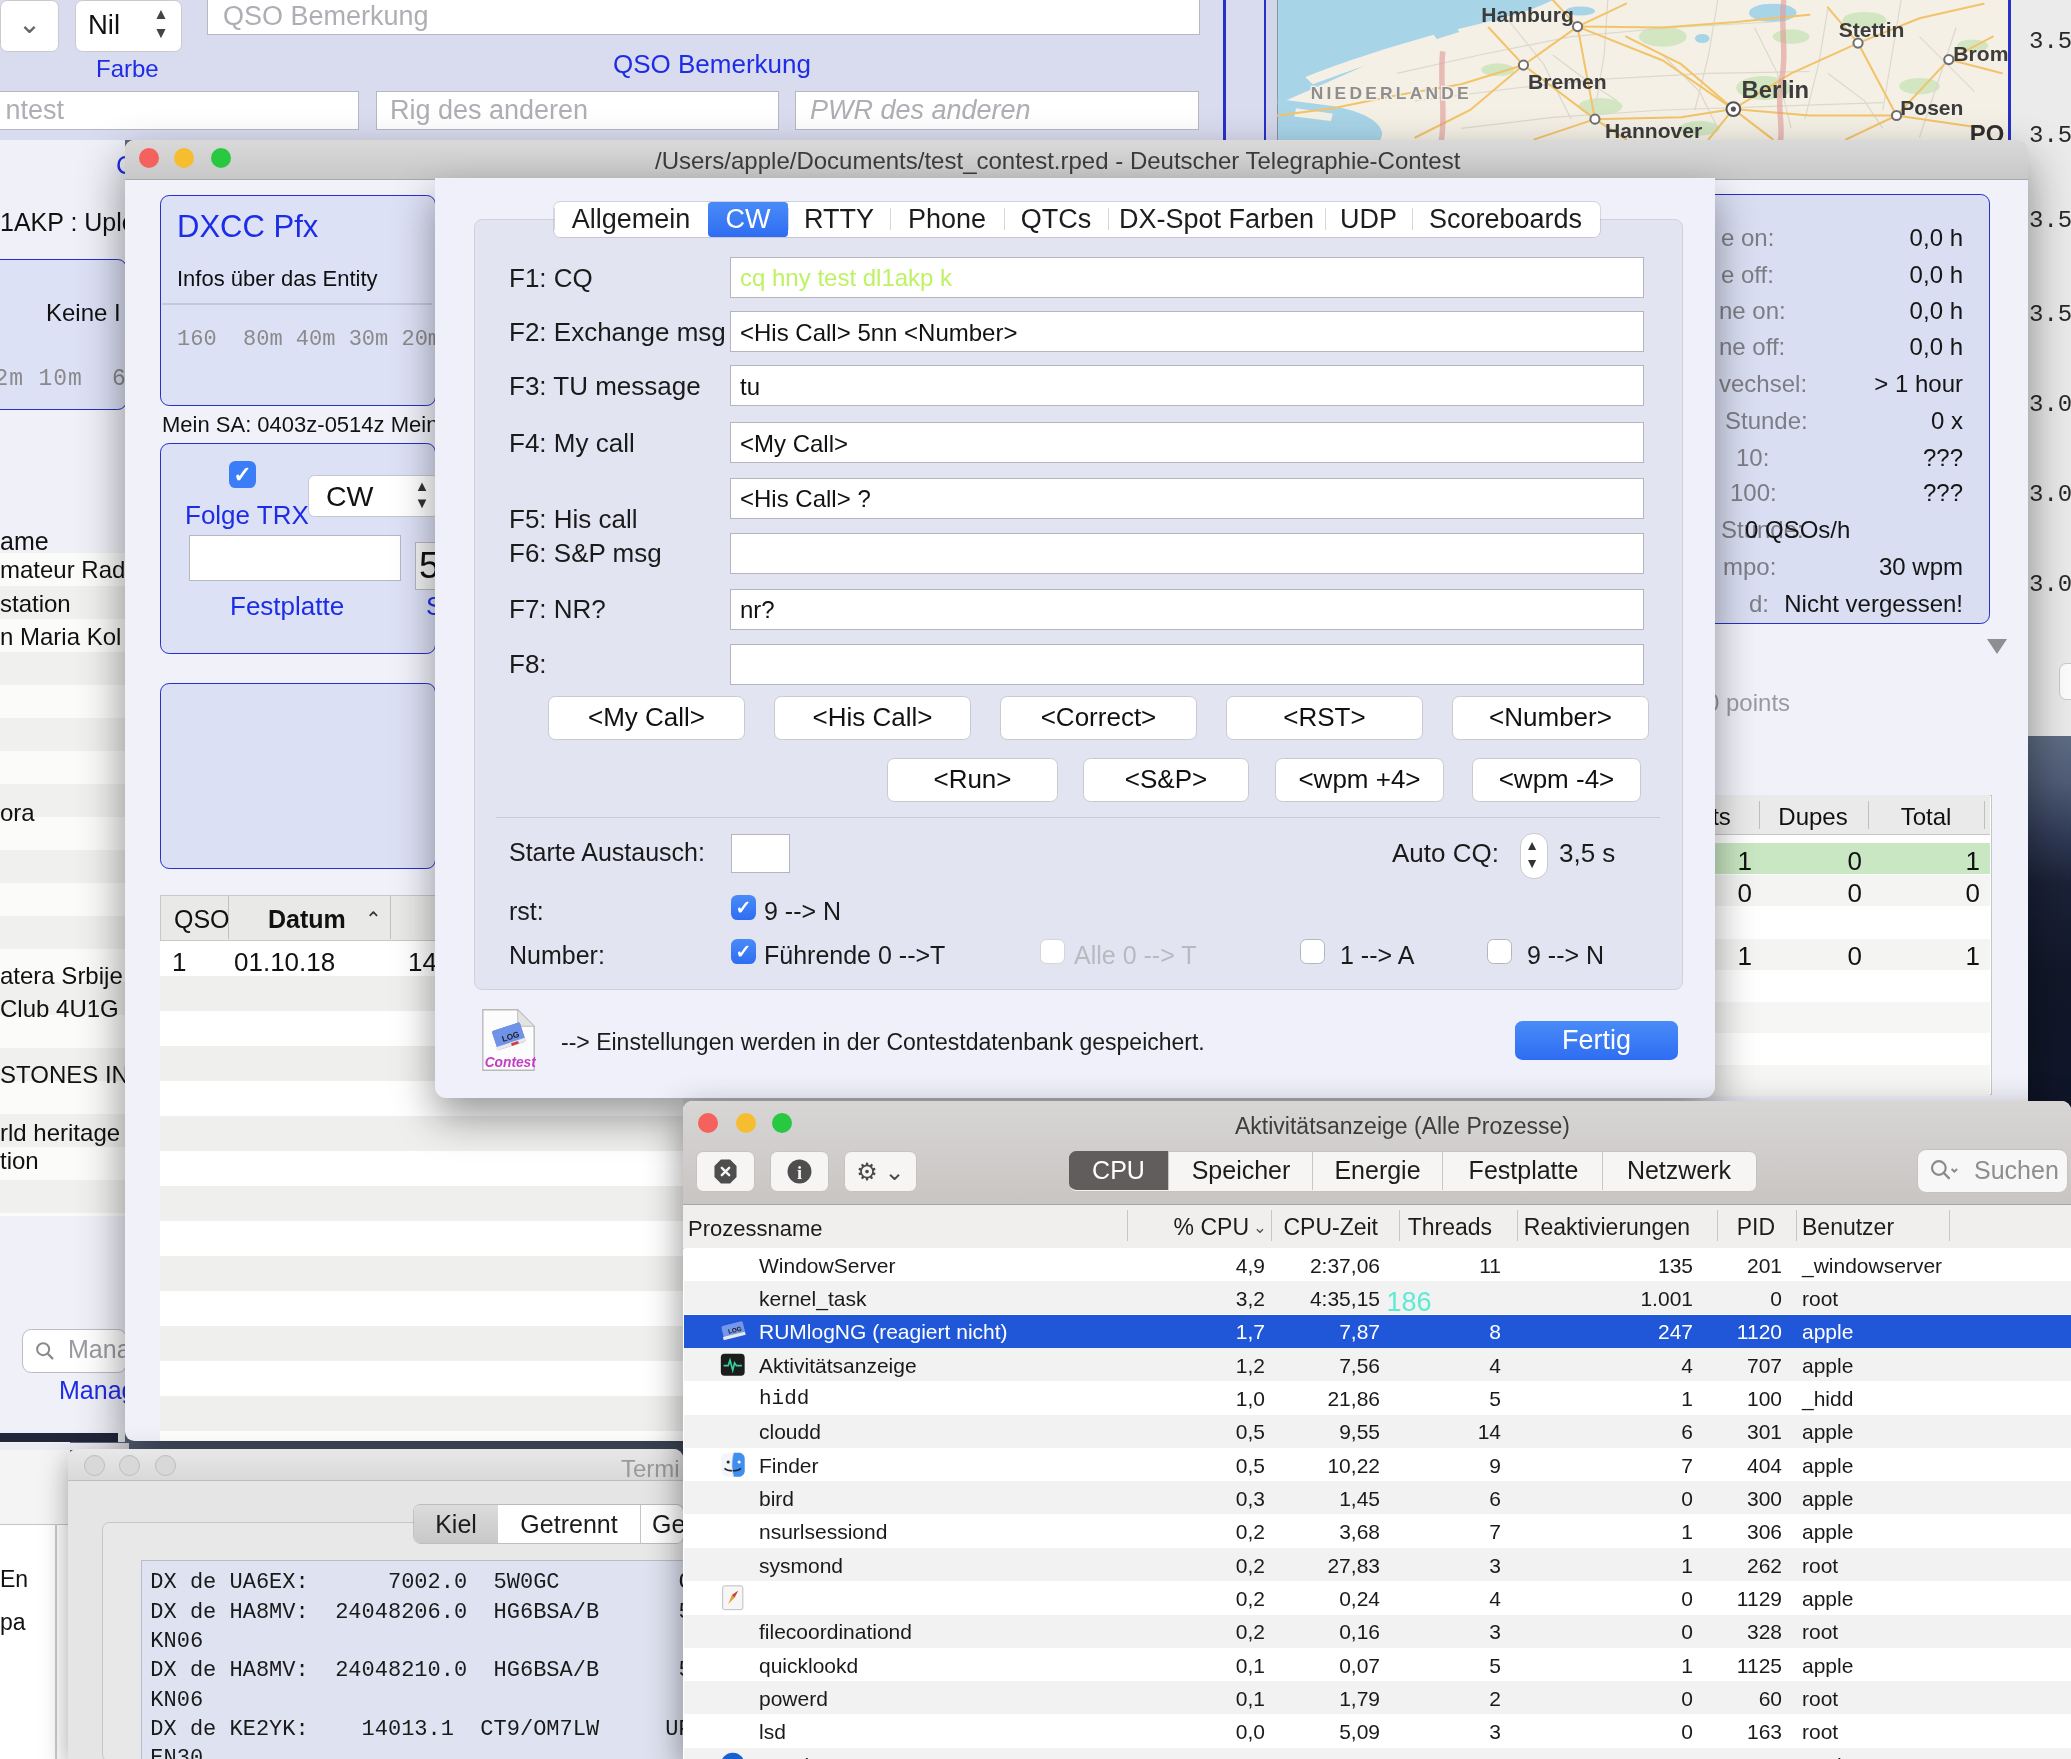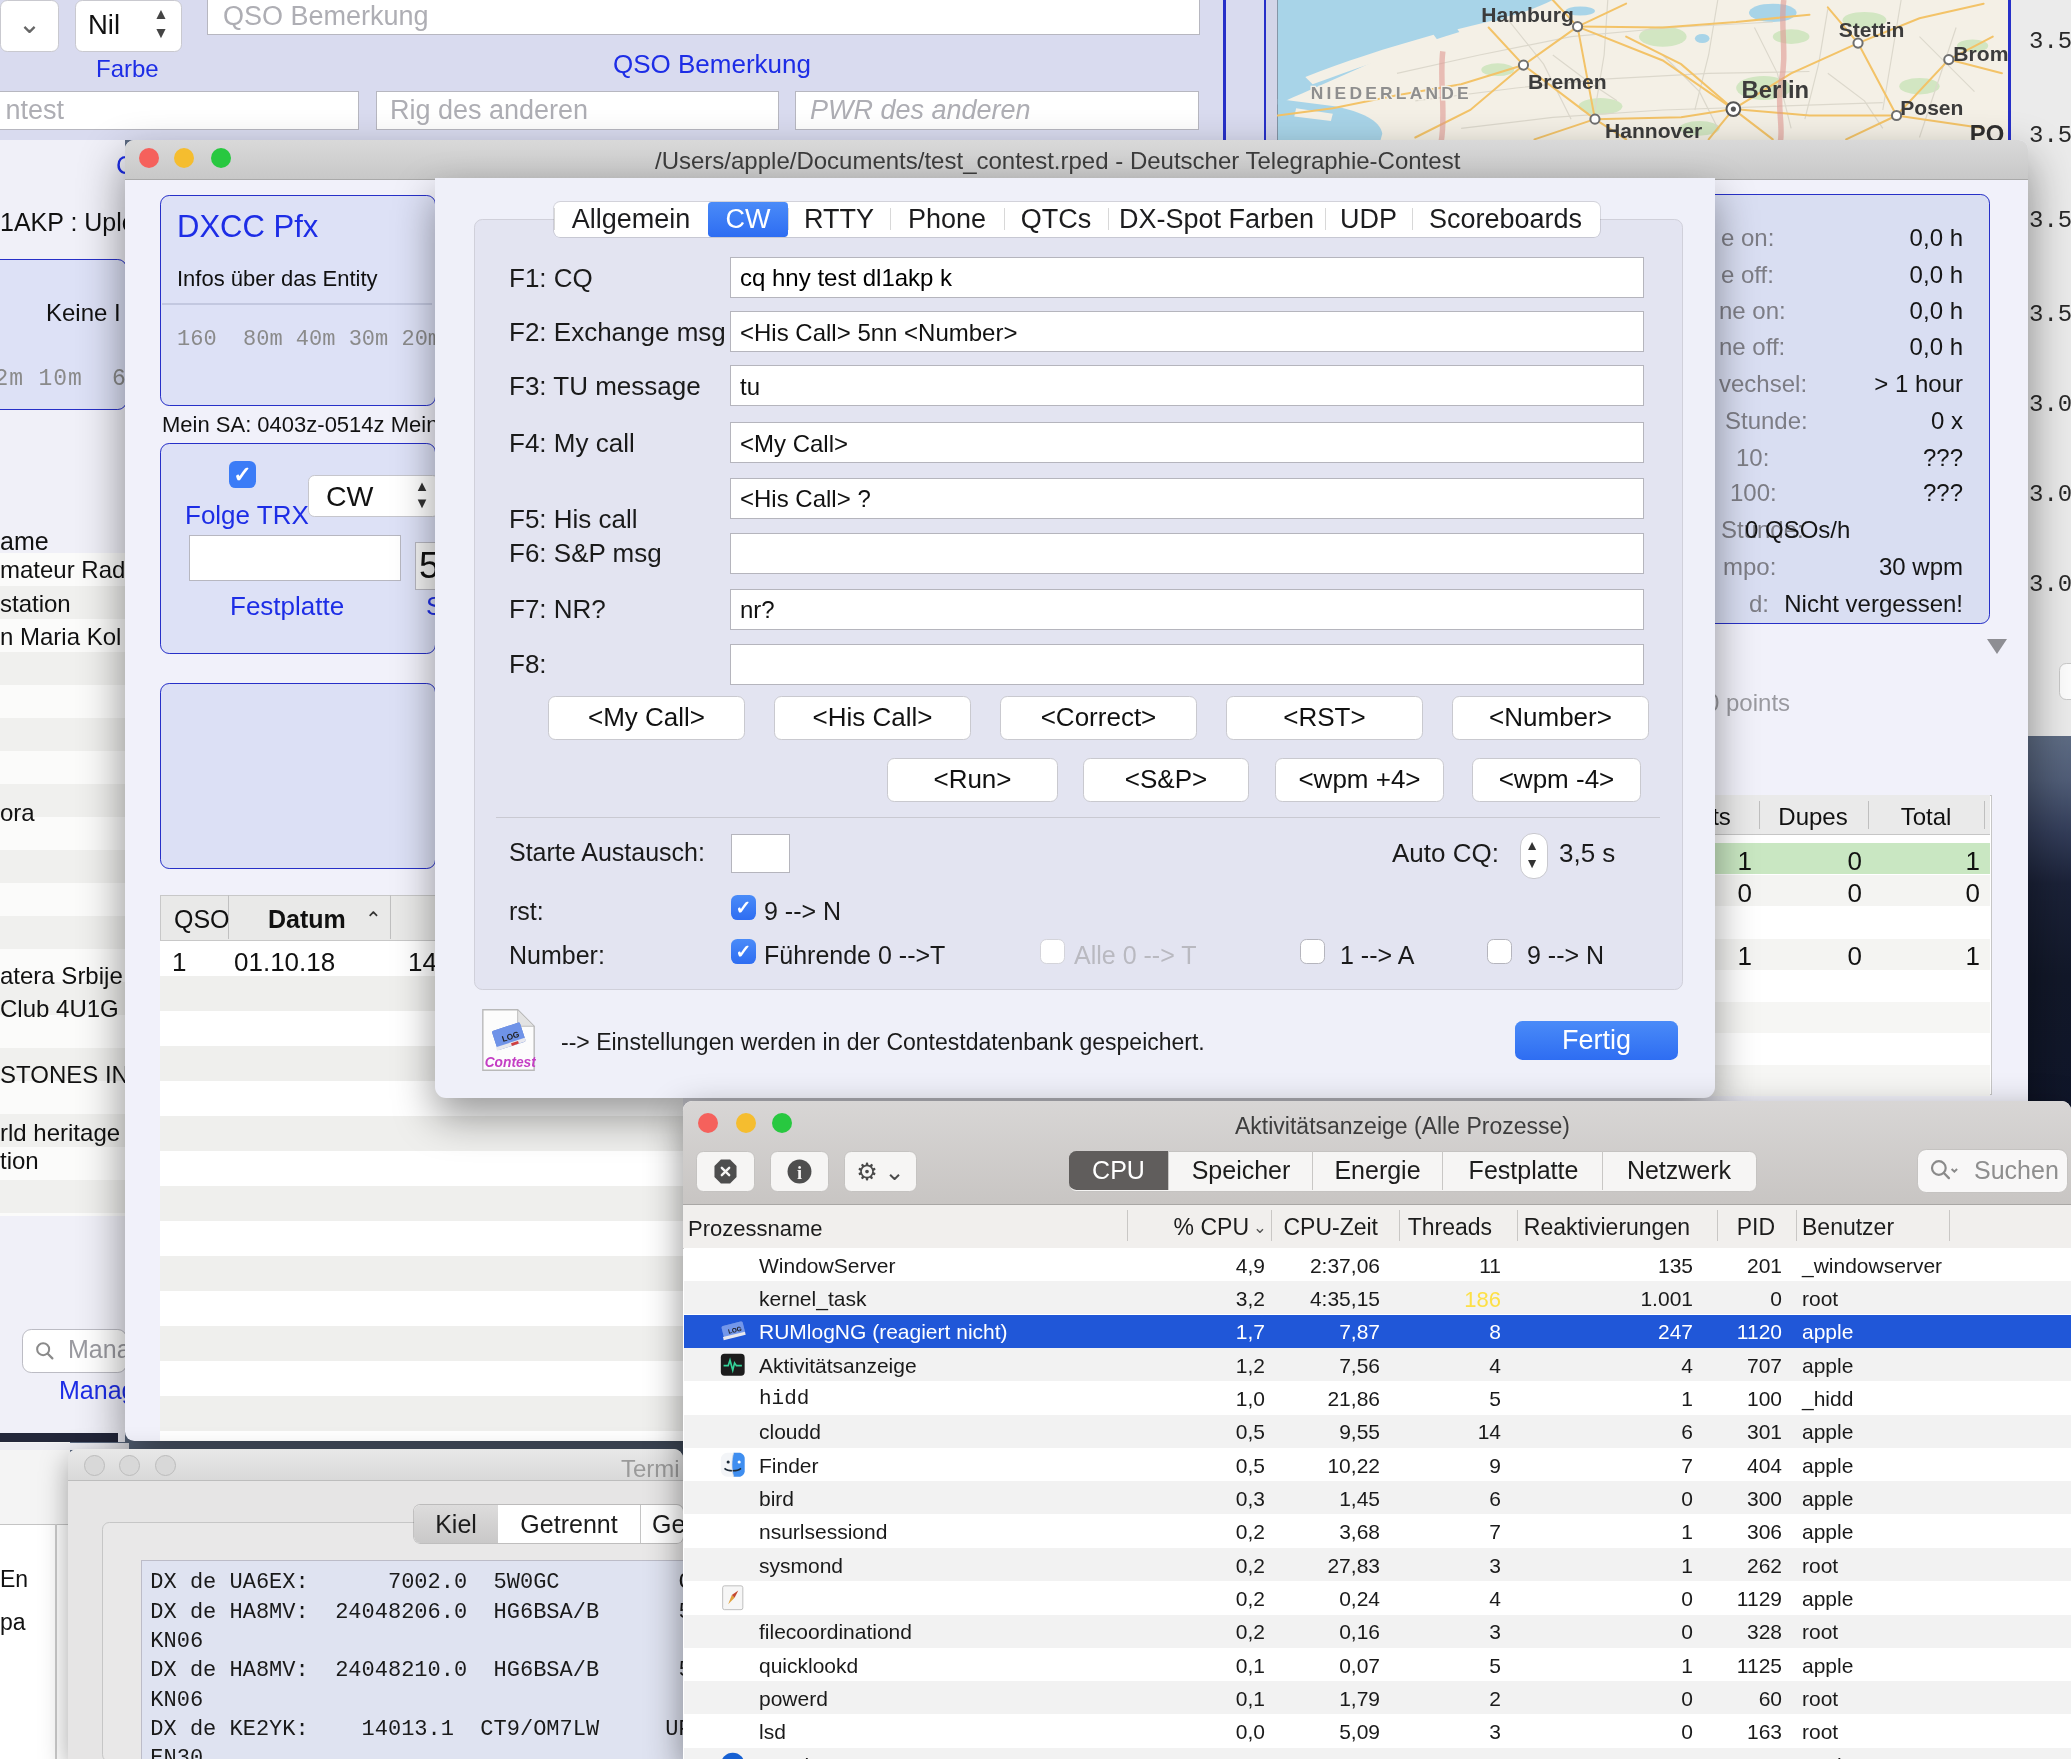--- a/index.html
+++ b/index.html
@@ -255,21 +255,21 @@
 <div style="position:absolute;left:1004px;top:202px;width:104px;height:35px;color:#1c1c1e;font-size:27px;text-align:center;line-height:35px;">QTCs</div>
 <div style="position:absolute;left:1004px;top:208px;width:0.9px;height:22px;background:#d8d8d8;"></div>
 <div style="position:absolute;left:1108px;top:202px;width:217px;height:35px;color:#1c1c1e;font-size:27px;text-align:center;line-height:35px;">DX-Spot Farben</div>
 <div style="position:absolute;left:1108px;top:208px;width:0.9px;height:22px;background:#d8d8d8;"></div>
 <div style="position:absolute;left:1325px;top:202px;width:87px;height:35px;color:#1c1c1e;font-size:27px;text-align:center;line-height:35px;">UDP</div>
 <div style="position:absolute;left:1325px;top:208px;width:0.9px;height:22px;background:#d8d8d8;"></div>
 <div style="position:absolute;left:1412px;top:202px;width:187px;height:35px;color:#1c1c1e;font-size:27px;text-align:center;line-height:35px;">Scoreboards</div>
 <div style="position:absolute;left:1412px;top:208px;width:0.9px;height:22px;background:#d8d8d8;"></div>
 <div style="position:absolute;left:509px;top:263px;font-size:26px;color:#1a1a1a;white-space:nowrap;">F1: CQ</div>
 <div style="position:absolute;left:730px;top:257px;width:912px;height:39px;background:#fff;border:0.9px solid #b5b5bd;"></div>
-<div style="position:absolute;left:740px;top:264px;font-size:24px;color:#000000;white-space:nowrap;">cq hny test dl1akp k</div>
+<div style="position:absolute;left:740px;top:264px;font-size:24px;color:#bef264;white-space:nowrap;">cq hny test dl1akp k</div>
 <div style="position:absolute;left:509px;top:317px;font-size:26px;color:#1a1a1a;white-space:nowrap;">F2: Exchange msg</div>
 <div style="position:absolute;left:730px;top:311px;width:912px;height:39px;background:#fff;border:0.9px solid #b5b5bd;"></div>
 <div style="position:absolute;left:740px;top:319px;font-size:24px;color:#111;white-space:nowrap;">&lt;His Call&gt; 5nn &lt;Number&gt;</div>
 <div style="position:absolute;left:509px;top:371px;font-size:26px;color:#1a1a1a;white-space:nowrap;">F3: TU message</div>
 <div style="position:absolute;left:730px;top:365px;width:912px;height:39px;background:#fff;border:0.9px solid #b5b5bd;"></div>
 <div style="position:absolute;left:740px;top:373px;font-size:24px;color:#111;white-space:nowrap;">tu</div>
 <div style="position:absolute;left:509px;top:428px;font-size:26px;color:#1a1a1a;white-space:nowrap;">F4: My call</div>
 <div style="position:absolute;left:730px;top:422px;width:912px;height:39px;background:#fff;border:0.9px solid #b5b5bd;"></div>
 <div style="position:absolute;left:740px;top:430px;font-size:24px;color:#111;white-space:nowrap;">&lt;My Call&gt;</div>
 <div style="position:absolute;left:509px;top:483px;font-size:26px;color:#1a1a1a;white-space:nowrap;margin-top:21px;">F5: His call</div>
@@ -394,21 +394,21 @@
 <div style="position:absolute;left:1084px;top:1254px;width:181px;font-size:21px;color:#1a1a1a;text-align:right;">4,9</div>
 <div style="position:absolute;left:1196px;top:1254px;width:184px;font-size:21px;color:#1a1a1a;text-align:right;">2:37,06</div>
 <div style="position:absolute;left:1317px;top:1254px;width:184px;font-size:21px;color:#1a1a1a;text-align:right;">11</div>
 <div style="position:absolute;left:1509px;top:1254px;width:184px;font-size:21px;color:#1a1a1a;text-align:right;">135</div>
 <div style="position:absolute;left:1598px;top:1254px;width:184px;font-size:21px;color:#1a1a1a;text-align:right;">201</div>
 <div style="position:absolute;left:1802px;top:1254px;font-size:21px;color:#1a1a1a;white-space:nowrap;">_windowserver</div>
 <div style="position:absolute;left:684px;top:1281px;width:1388px;height:33px;background:#f2f2f2;"></div>
 <div style="position:absolute;left:759px;top:1287px;font-size:21px;color:#1a1a1a;white-space:nowrap;">kernel_task</div>
 <div style="position:absolute;left:1084px;top:1287px;width:181px;font-size:21px;color:#1a1a1a;text-align:right;">3,2</div>
 <div style="position:absolute;left:1196px;top:1287px;width:184px;font-size:21px;color:#1a1a1a;text-align:right;">4:35,15</div>
-<div style="position:absolute;left:1317px;top:1287px;width:184px;font-size:22px;color:#fde047;text-align:right;">186</div>
+<div style="position:absolute;left:1317px;top:1287px;width:184px;font-size:27px;color:#5eead4;text-align:center;">186</div>
 <div style="position:absolute;left:1509px;top:1287px;width:184px;font-size:21px;color:#1a1a1a;text-align:right;">1.001</div>
 <div style="position:absolute;left:1598px;top:1287px;width:184px;font-size:21px;color:#1a1a1a;text-align:right;">0</div>
 <div style="position:absolute;left:1802px;top:1287px;font-size:21px;color:#1a1a1a;white-space:nowrap;">root</div>
 <div style="position:absolute;left:684px;top:1315px;width:1388px;height:33px;background:#2057d8;"></div>
 <div style="position:absolute;left:719px;top:1317px;width:29px;height:27.5px;"><svg width="29" height="27.5" viewBox="0 0 32 30">
       <g transform="rotate(-14 16 15)">
         <rect x="4" y="7" width="24" height="15" rx="2" fill="#5b7fd4"></rect>
         <rect x="4" y="7" width="24" height="13" rx="2" fill="#7397ea"></rect>
         <rect x="3" y="19" width="25" height="3.5" fill="#e8e8ee"></rect>
         <text x="10" y="17" font-size="7" font-weight="bold" fill="#1a1a1a" font-family="Liberation Sans">LOG</text>

